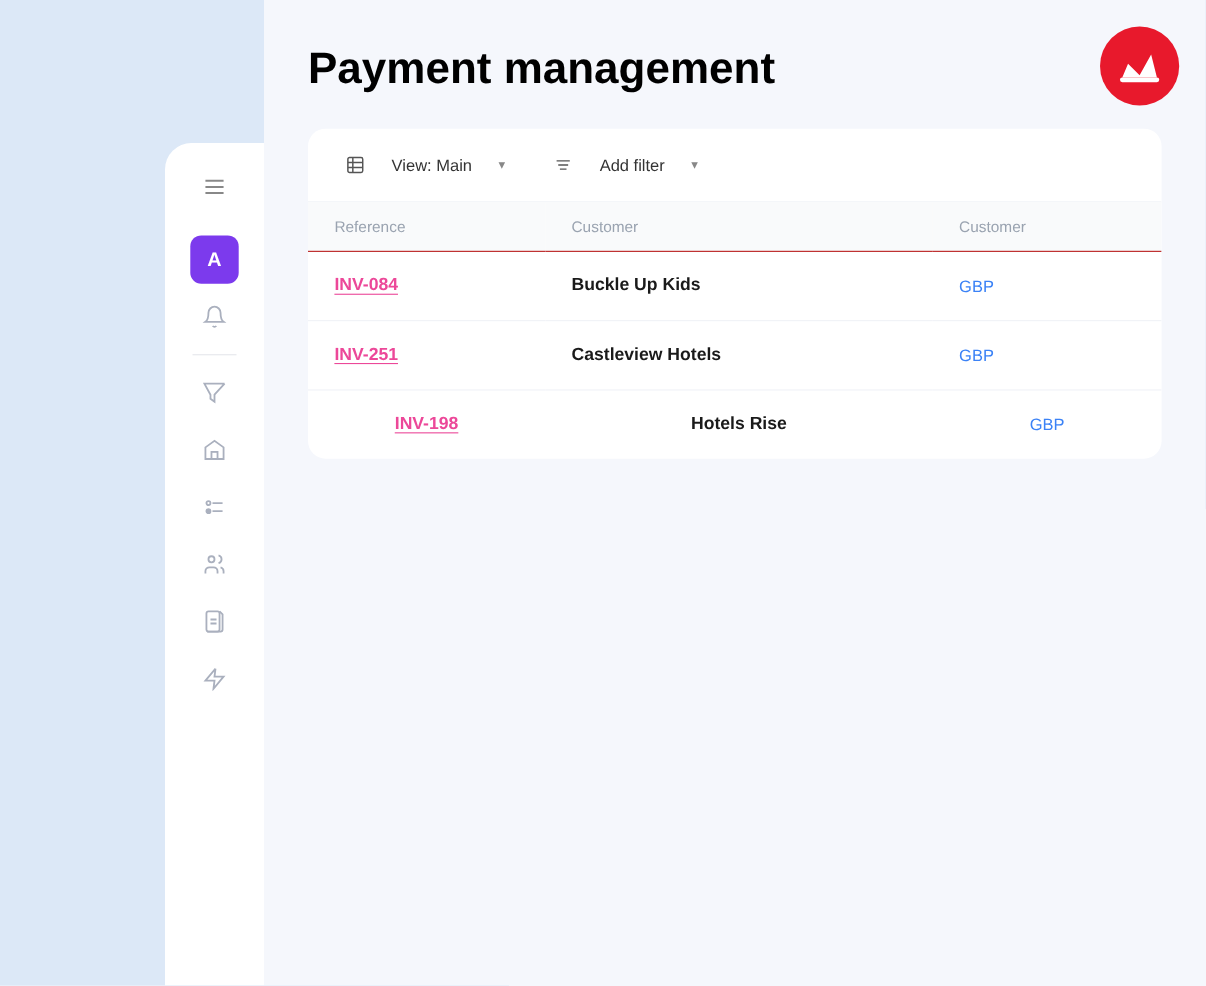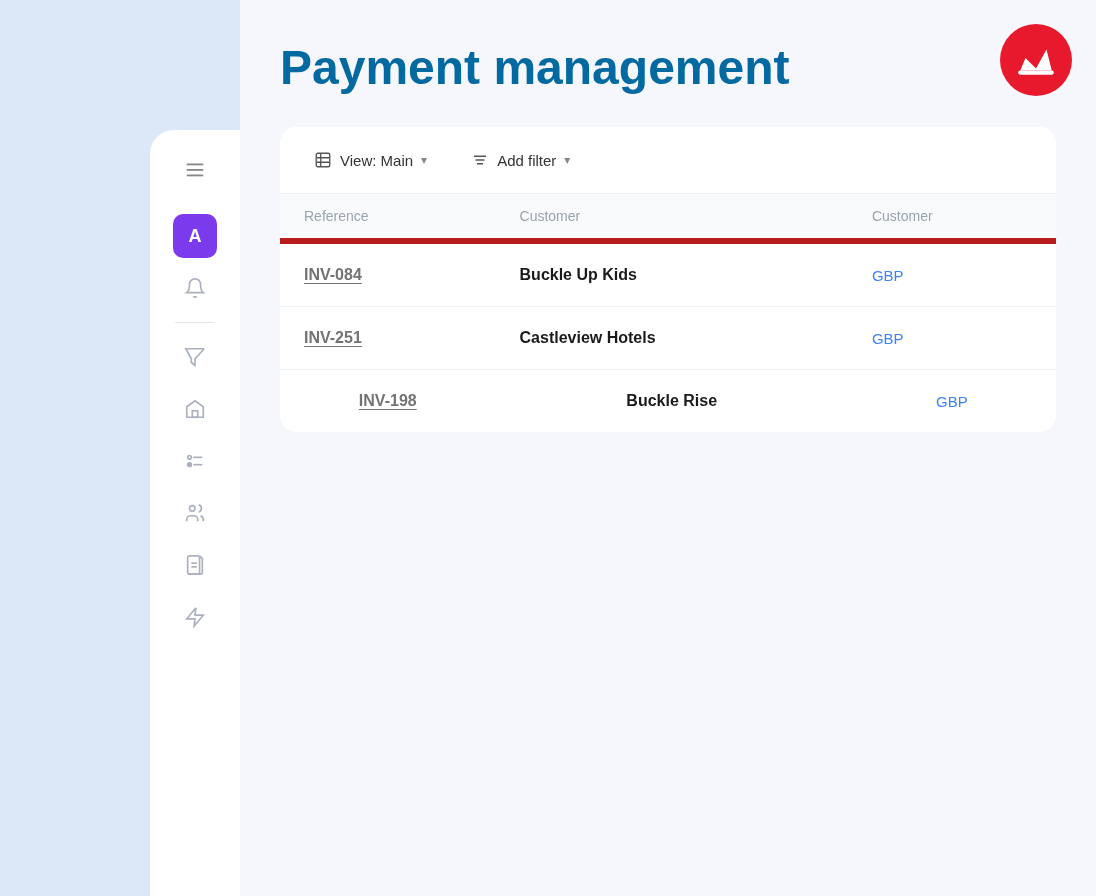--- a/index.html
+++ b/index.html
@@ -93,23 +93,23 @@
       position: absolute;
       top: 0;
       left: 240px;
       right: 0;
       bottom: 0;
       padding: 40px 40px 40px 40px;
       background: #f5f7fc;
     }
 
     .page-title {
-      font-size: 48px;
+      font-size: 40px;
       font-weight: 800;
-      color: #0369a1;
+      color: #000000;
       margin-bottom: 32px;
     }
 
     
     .table-container {
       background: white;
       border-radius: 16px;
       overflow: hidden;
     }
 
@@ -118,21 +118,21 @@
       display: flex;
       align-items: center;
       gap: 24px;
       padding: 18px 24px;
       border-bottom: 1px solid #f0f2f7;
     }
 
     .toolbar-btn {
       display: flex;
       align-items: center;
-      gap: 8px;
+      gap: 24px;
       font-size: 15px;
       color: #333;
       cursor: pointer;
       padding: 6px 10px;
       border-radius: 8px;
       border: none;
       background: none;
     }
 
     .toolbar-btn svg {
@@ -152,40 +152,40 @@
       border-collapse: collapse;
     }
 
     .data-table th {
       text-align: left;
       padding: 14px 24px;
       font-size: 14px;
       font-weight: 500;
       color: #9aa3b0;
       background: #f9fafb;
-      border-bottom: 6px solid #b91c1c;
+      border-bottom: 1px solid #b91c1c;
     }
 
     .data-table td {
       padding: 22px 24px;
       font-size: 16px;
       color: #1a1a1a;
       border-bottom: 1px solid #f0f2f7;
     }
 
     .data-table tr:last-child td {
       border-bottom: none;
       text-align: center;
     }
 
     .data-table td.reference {
       font-weight: 600;
       text-decoration: underline;
       text-underline-offset: 3px;
-      color: #737373;
+      color: #ec4899;
     }
 
     .data-table td.customer {
       font-weight: 600;
       text-underline-offset: 3px;
       color: #1a1a1a;
     }
 
     .data-table td.currency {
       color: #3b82f6;
@@ -313,19 +313,19 @@
             <td class="customer">Buckle Up Kids</td>
             <td class="currency">GBP</td>
           </tr>
           <tr>
             <td class="reference">INV-251</td>
             <td class="customer">Castleview Hotels</td>
             <td class="currency">GBP</td>
           </tr>
           <tr>
             <td class="reference">INV-198</td>
-            <td class="customer">Buckle Rise</td>
+            <td class="customer">Hotels Rise</td>
             <td class="currency">GBP</td>
           </tr>
         </tbody>
     </table>
   </div>
 </div>
 
 </body></html>

